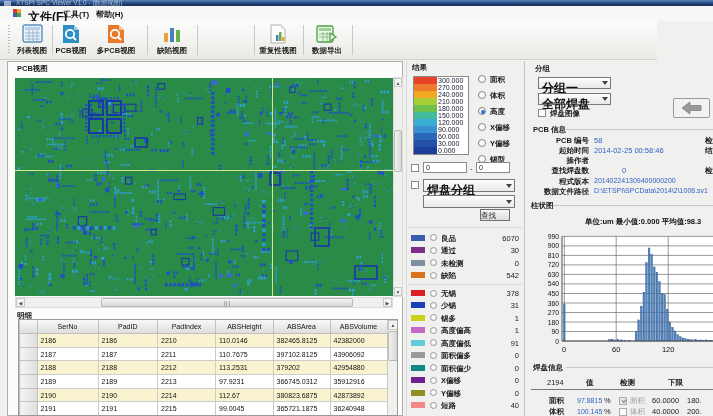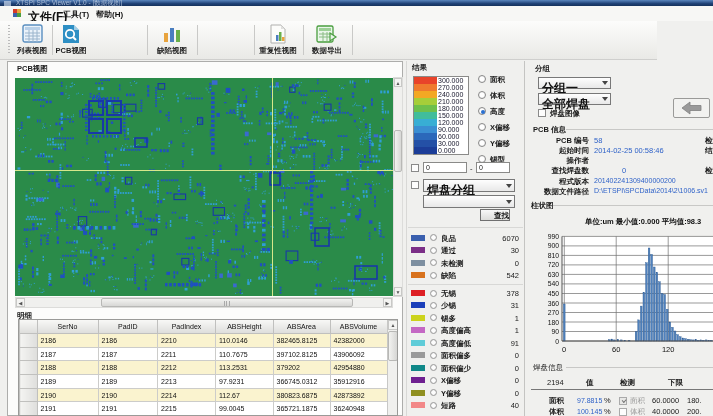--- a/index.html
+++ b/index.html
@@ -56,20 +56,29 @@
       <div class="lbl">列表视图</div>
     </div>
     <div class="tbtn" style="left:44px;width:54px">
       <div style="height:20px"><svg width="18" height="20" viewBox="0 0 18 20">
           <path d="M1 1 H12 L17 6 V19 H1 Z" fill="#2e8fc4"></path>
           <path d="M12 1 L17 6 H12 Z" fill="#ffffff" opacity="0.55"></path>
           <circle cx="8" cy="10" r="4.2" fill="none" stroke="#fff" stroke-width="1.8"></circle>
           <line x1="11" y1="13" x2="14" y2="16" stroke="#fff" stroke-width="2"></line>
         </svg></div>
       <div class="lbl">PCB视图</div>
+    </div>
+    <div class="tbtn" style="left:85px;width:62px">
+      <div style="height:20px"><svg width="18" height="20" viewBox="0 0 18 20">
+          <path d="M1 1 H12 L17 6 V19 H1 Z" fill="#e87b2a"></path>
+          <path d="M12 1 L17 6 H12 Z" fill="#ffffff" opacity="0.55"></path>
+          <circle cx="8" cy="10" r="4.2" fill="none" stroke="#fff" stroke-width="1.8"></circle>
+          <line x1="11" y1="13" x2="14" y2="16" stroke="#fff" stroke-width="2"></line>
+        </svg></div>
+      <div class="lbl">多PCB视图</div>
     </div>
     <div class="tbtn" style="left:149px;width:46px">
       <div style="height:20px"><svg width="20" height="20" viewBox="0 0 20 20">
           <rect x="2" y="9" width="4" height="9" fill="#e8a33d"></rect>
           <rect x="8" y="4" width="4" height="14" fill="#4a7ec0"></rect>
           <rect x="14" y="6" width="4" height="12" fill="#6ab04a"></rect>
         </svg></div>
       <div class="lbl">缺陷视图</div>
     </div>
     <div class="tbtn" style="left:304px;width:46px">
@@ -2249,21 +2258,21 @@
 <div class="abs" style="left:423px;top:162px;width:44px;height:11px;border:1px solid #8a8a88;background:#fff;font-size:7px;color:#222;padding:1px 0 0 2px">0</div>
 <div class="abs t7" style="left:470px;top:164px">-</div>
 <div class="abs" style="left:476px;top:162px;width:34px;height:11px;border:1px solid #8a8a88;background:#fff;font-size:7px;color:#222;padding:1px 0 0 2px">0</div>
 
 <div class="cbx" style="left:411px;top:181px"></div>
 <div class="combo" style="left:423px;top:179px;width:92px;height:13px;padding:2px 0 0 3px">焊盘分组<span class="arr"></span></div>
 <div class="combo" style="left:423px;top:195px;width:92px;height:13px">
     <span class="arr"></span>
   </div>
 
-<div class="abs" style="left:480px;top:209px;width:30px;height:12px;border:1px solid #707070;background:linear-gradient(#f8f8f8,#dcdcda);font-size:7.5px;font-weight:bold;color:#111;text-align:right;padding-top:1px">查找</div>
+<div class="abs" style="left:480px;top:209px;width:30px;height:12px;border:1px solid #707070;background:linear-gradient(#f8f8f8,#dcdcda);font-size:7.5px;font-weight:normal;color:#111;text-align:left;padding-top:1px">查找</div>
 <div class="abs" style="left:408px;top:227px;width:115px;height:1px;background:#d8d8d6"></div>
 <div class="swatch" style="top:234.5px;background:#3a5fae"></div>
 <div class="dl-radio" style="top:234.0px"></div>
 <div class="dl-lbl" style="top:233.5px">良品</div>
 <div class="dl-cnt" style="top:233.5px">6070</div>
 <div class="swatch" style="top:247.0px;background:#7b2f87"></div>
 <div class="dl-radio" style="top:246.5px"></div>
 <div class="dl-lbl" style="top:246.0px">通过</div>
 <div class="dl-cnt" style="top:246.0px">30</div>
 <div class="swatch" style="top:259.5px;background:#7d8fa0"></div>
@@ -2417,21 +2426,21 @@
       <text x="559" y="267.4" font-size="6.8" fill="#111" text-anchor="end" font-family="Liberation Sans">720</text>
       <text x="559" y="257.9" font-size="6.8" fill="#111" text-anchor="end" font-family="Liberation Sans">810</text>
       <text x="559" y="248.4" font-size="6.8" fill="#111" text-anchor="end" font-family="Liberation Sans">900</text>
       <text x="559" y="238.9" font-size="6.8" fill="#111" text-anchor="end" font-family="Liberation Sans">990</text>
 <text x="564" y="352" font-size="7.5" fill="#111" text-anchor="middle" font-family="Liberation Sans">0</text>
 <text x="616.2" y="352" font-size="7.5" fill="#111" text-anchor="middle" font-family="Liberation Sans">60</text>
 <text x="668.2" y="352" font-size="7.5" fill="#111" text-anchor="middle" font-family="Liberation Sans">120</text>
 </svg>
 </div>
 
-<div class="legend" style="left:533px;top:363px;font-weight:normal">焊盘信息</div>
+<div class="legend" style="left:533px;top:363px;font-weight:bold">焊盘信息</div>
 <div class="abs" style="left:566px;top:367px;width:147px;height:1px;background:#c8c8c6"></div>
 <div class="abs t7" style="left:547px;top:378px">2194</div>
 <div class="abs t7" style="left:586px;top:378px;font-weight:bold">值</div>
 <div class="abs t7" style="left:620px;top:378px;font-weight:bold">检测</div>
 <div class="abs t7" style="left:668px;top:378px;font-weight:bold">下限</div>
 <div class="abs" style="left:531px;top:389px;width:182px;height:1px;background:#777"></div>
 <div class="abs t7" style="left:549px;top:396px;font-weight:bold">面积</div>
 <div class="abs" style="left:577px;top:397px;font-size:7px;color:#2f62c8">97.8815</div>
 <div class="abs t7" style="left:604px;top:396px">%</div>
 <div class="abs" style="left:619px;top:397px;width:8px;height:8px;border:1px solid #aaa;background:#e8e8e6">

